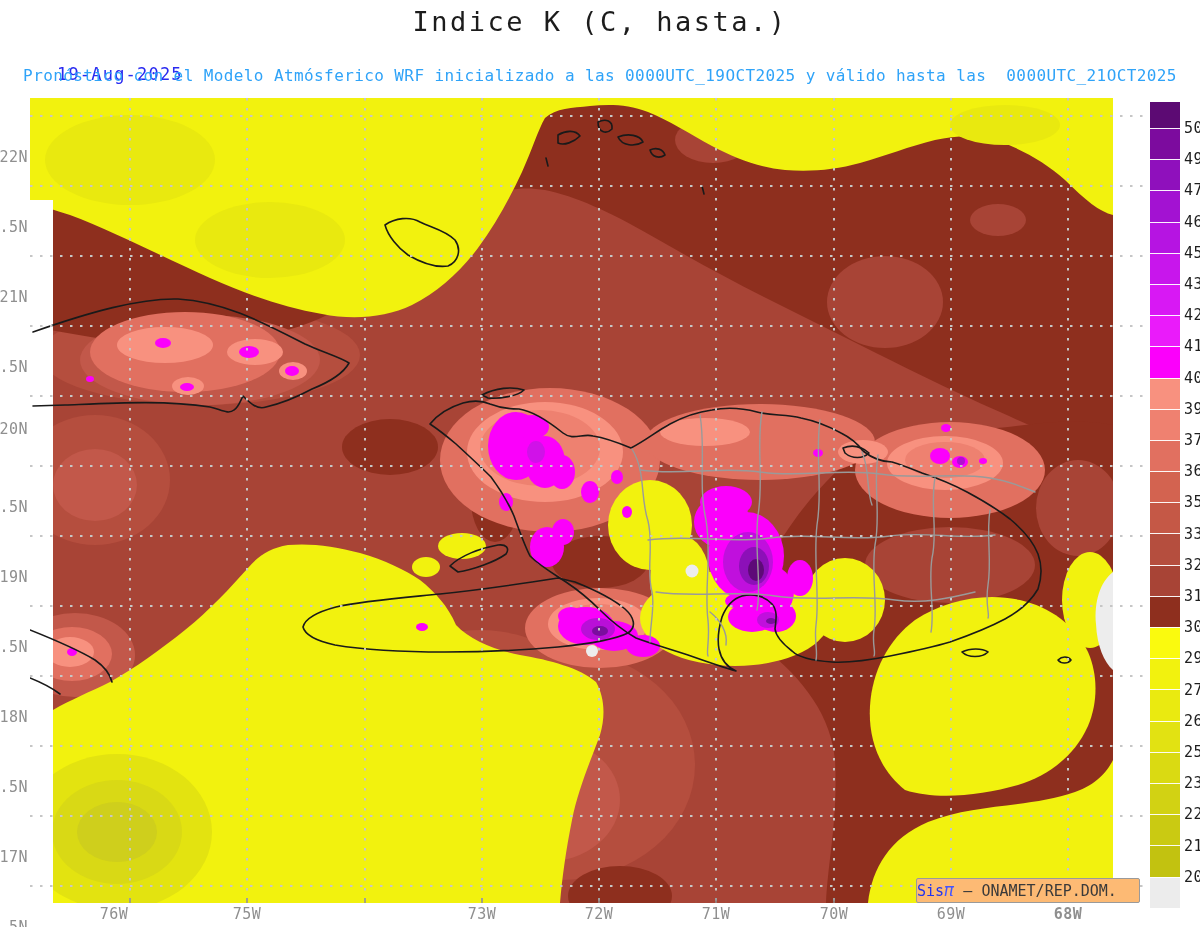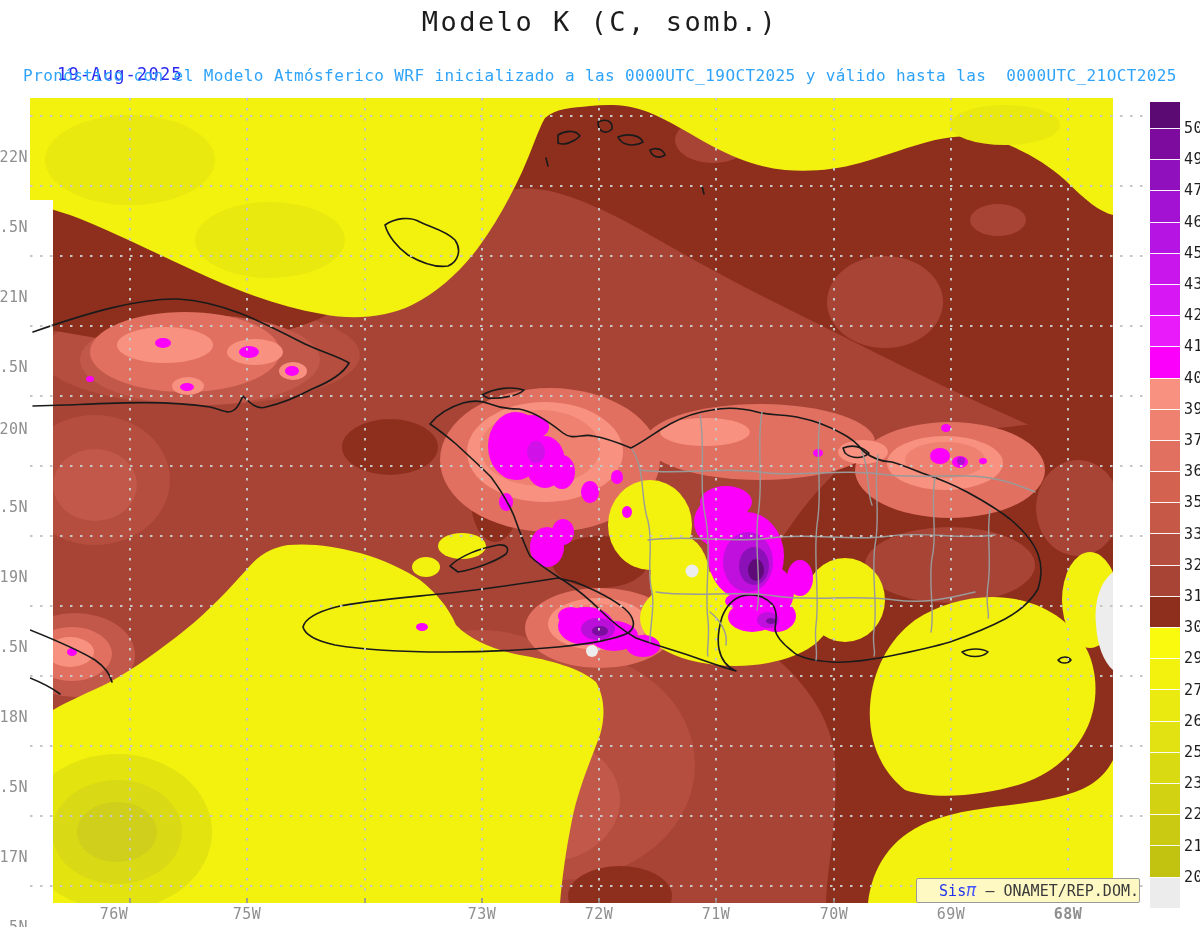--- a/index.html
+++ b/index.html
@@ -15,31 +15,31 @@
             font-size:16px;letter-spacing:0.4px;color:#2fa3f8;white-space:pre;}
   #map{position:absolute;left:30px;top:98px;}
   .axis-label{position:absolute;color:#8f8f8f;font-size:15px;letter-spacing:0.5px;}
   .lat-label{right:1172px;transform:translateY(-50%);white-space:nowrap;margin-top:41px;}
   .lon-label{transform:translateX(-50%);top:905px;}
   #legend-bar{position:absolute;left:1150px;top:102px;width:30px;}
   .leg-block{width:30px;border-top:1px solid rgba(255,255,255,.95);box-sizing:border-box;}
   .leg-label{position:absolute;left:1184px;transform:translateY(-50%);
              font-size:15px;color:#1e1e1e;letter-spacing:0.5px;}
   #branding{position:absolute;left:916px;top:878px;width:222px;height:23px;
-            background:#fef9c3;border:1px solid #9a9a9a;border-radius:2px;
-            display:flex;align-items:center;justify-content:flex-end;font-size:15px;
+            background:#fdba74;border:1px solid #9a9a9a;border-radius:2px;
+            display:flex;align-items:center;justify-content:flex-start;font-size:15px;
             white-space:pre;z-index:5;}
   #branding .sis{color:#2233ee;}
   #branding .pi{color:#4455ff;font-style:italic;font-size:17px;line-height:1;}
   #branding .rest{color:#3a3a3a;}
 </style>
 </head>
 <body>
 
-<div class="title">Modelo K (C, somb.)</div>
+<div class="title">Indice K (C, hasta.)</div>
 <div class="dateline">
   <span class="d1">19-Aug-2025</span>
 </div>
 <div class="forecast">Pronóstico con el Modelo Atmósferico WRF inicializado a las 0000UTC_19OCT2025 y válido hasta las  0000UTC_21OCT2025</div>
 
 <svg id="map" width="1118" height="807" viewBox="30 98 1118 807">
   <defs>
     <clipPath id="domclip">
       <path d="M30,98 H1113 V903 H53 V200 H30 Z"></path>
     </clipPath>

